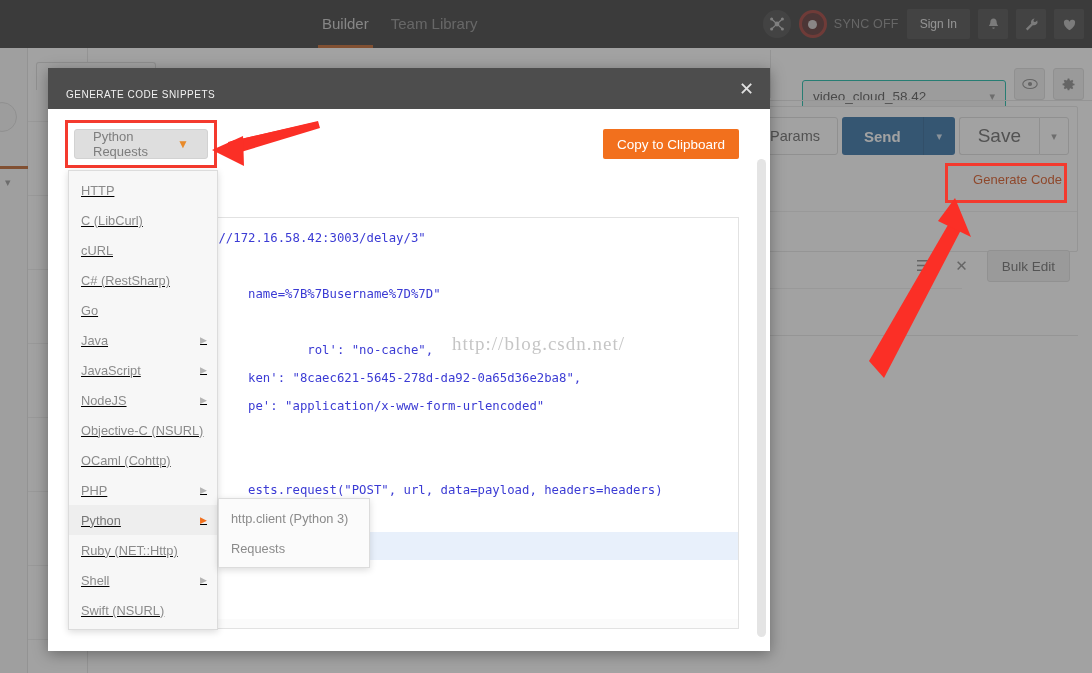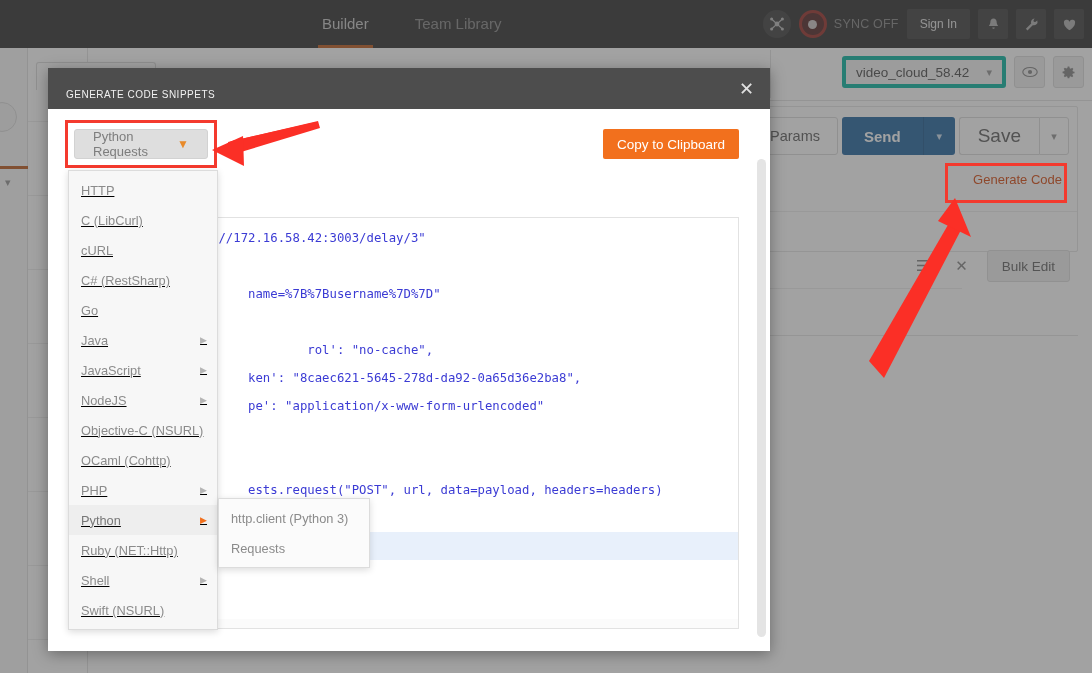--- a/index.html
+++ b/index.html
@@ -12,21 +12,21 @@
   #root { position: relative; width: 1092px; height: 673px; }
 
   
   #app { position: absolute; inset: 0; background: #ffffff; }
 
   .topbar {
     position: absolute; top: 0; left: 0; width: 1092px; height: 48px;
     background: #3b3b3b;
     display: flex; align-items: center;
   }
-  .topnav { position: absolute; left: 318px; top: 0; height: 48px; display: flex; align-items: center; gap: 38px; }
+  .topnav { position: absolute; left: 318px; top: 0; height: 48px; display: flex; align-items: center; gap: 14px; }
   .topnav .tab {
     color: #c9c9c9; font-size: 15px; height: 48px; line-height: 48px;
     padding: 0 4px; position: relative; cursor: pointer;
   }
   .topnav .tab.inactive { color: #8f8f8f; }
   .topnav .tab.active::after {
     content: ""; position: absolute; left: 0; right: 0; bottom: 0; height: 3px; background: #c0632a;
   }
 
   .topright { position: absolute; right: 8px; top: 0; height: 48px; display: flex; align-items: center; gap: 8px; }
@@ -75,23 +75,23 @@
   .reqtab {
     position: absolute; left: 36px; top: 62px; width: 120px; height: 28px;
     background: #fff; border: 1px solid #ddd; border-bottom: none;
     border-radius: 3px 3px 0 0; font-size: 13px; color: #666;
     display: flex; align-items: center; padding-left: 10px;
   }
 
   
   .envrow { position: absolute; right: 8px; top: 56px; display: flex; align-items: center; gap: 8px; }
   .env-select {
-    width: 164px; height: 32px; background: #f3f3f3; border: 4px solid #14b8a6; border-radius: 3px;
+    width: 204px; height: 32px; background: #f3f3f3; border: 1px solid #14b8a6; border-radius: 3px;
     display: flex; align-items: center; justify-content: space-between; padding: 0 10px;
-    font-size: 13.5px; color: #555; cursor: pointer;
+    font-size: 13.5px; color: #555; cursor: pointer; margin-top: 24px;
   }
   .env-btn {
     width: 31px; height: 32px; background: #f0f0f0; border: 1px solid #dcdcdc; border-radius: 3px;
     display: flex; align-items: center; justify-content: center; cursor: pointer;
   }
   .topsep { position: absolute; left: 88px; right: 0; top: 100px; height: 1px; background: #e4e4e4; }
   .vsepline { position: absolute; left: 770px; top: 50px; width: 1px; height: 48px; background: #e4e4e4; }
 
   
   .reqpanel {
@@ -378,20 +378,21 @@
       </div>
 
       <div class="modal-vscroll">
         <div class="modal-vthumb"></div>
       </div>
 
       <div class="lang-hl"></div>
     </div>
   </div>
 
+  <div class="watermark">http://blog.csdn.net/</div>
 
   <div class="dropdown" id="dropdown">
       <div class="dd-item">
         <span>HTTP</span>
       </div>
       <div class="dd-item">
         <span>C (LibCurl)</span>
       </div>
       <div class="dd-item">
         <span>cURL</span>

